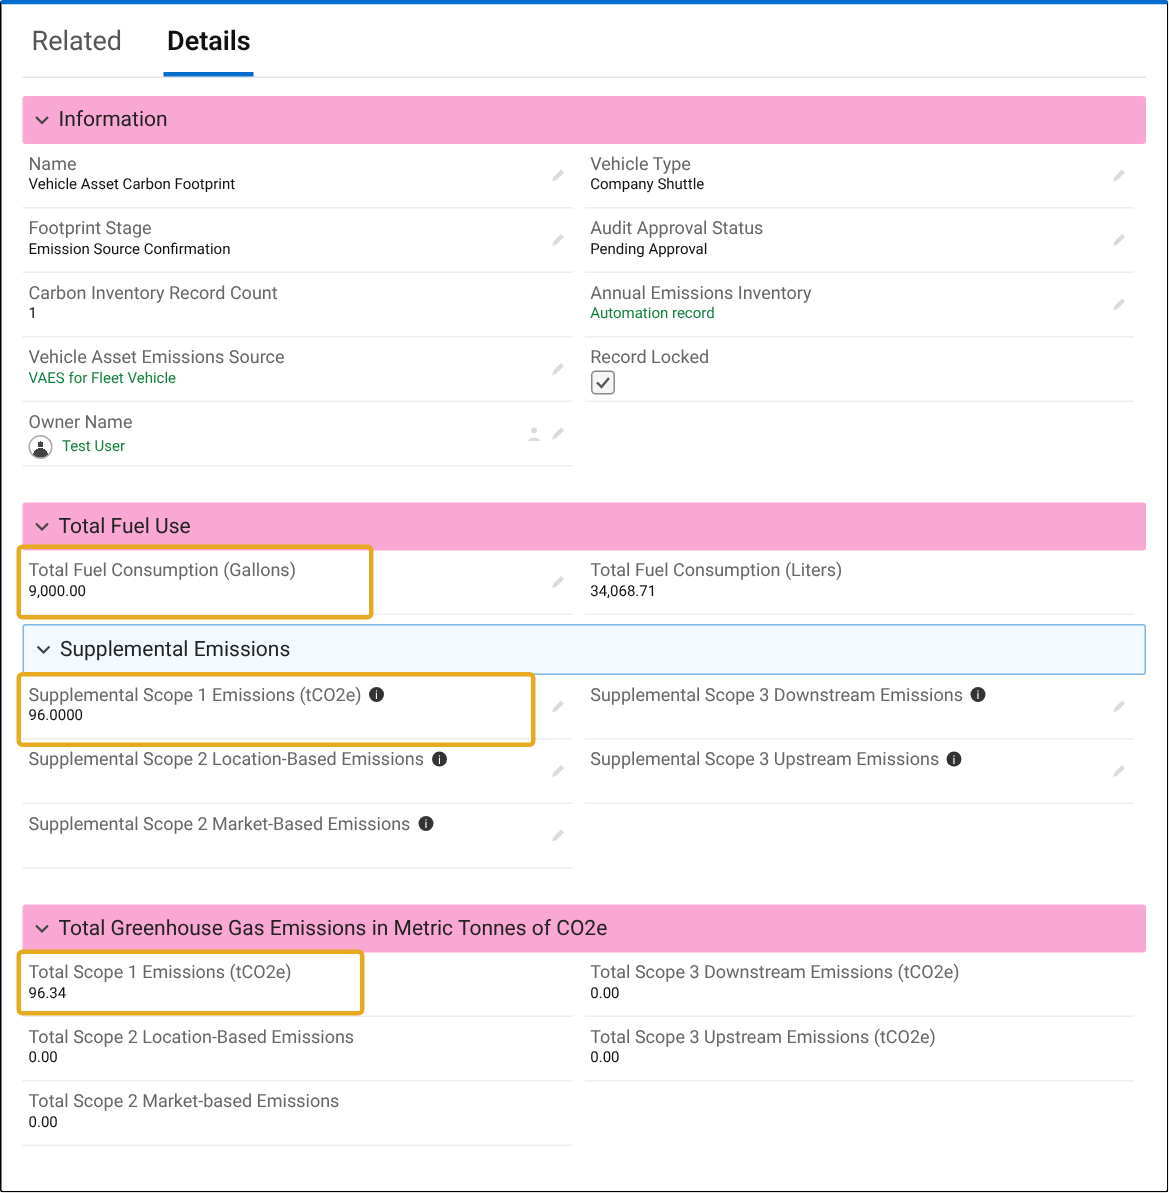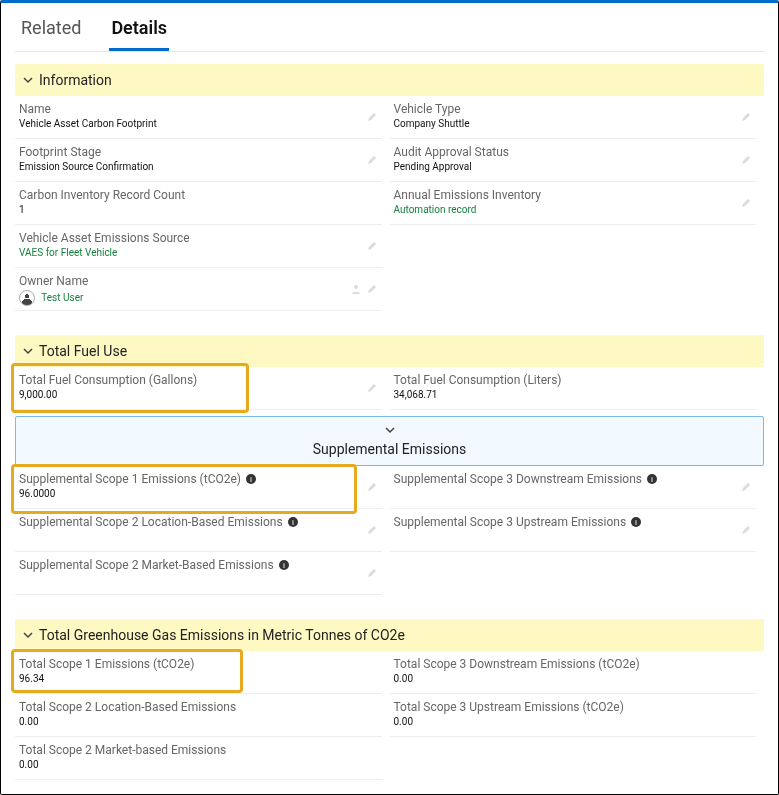--- a/index.html
+++ b/index.html
@@ -5,23 +5,23 @@
   * { box-sizing: border-box; margin: 0; padding: 0; }
   html, body { font-family: -apple-system, BlinkMacSystemFont, "Segoe UI", Roboto, Helvetica, Arial, sans-serif; font-size: 13px; color: #222; background:#fff; }
   .frame {
     width: 779px; min-height: 795px; border: 1px solid #000; border-top: 3px solid #006dcc; border-radius: 2px; position: relative; background:#fff;
   }
   .content { padding: 0 14px 12px 14px; }
   .tabs { display: flex; gap: 26px; border-bottom: 1px solid #e5e5e5; padding: 10px 4px 0 4px; }
   .tab { padding: 4px 2px 10px 2px; font-size: 18px; color: #555; cursor: pointer; }
   .tab.active { color: #111; font-weight: 600; border-bottom: 3px solid #006dcc; }
   .section-header {
-    background: #fef9c3; padding: 8px 8px; font-size: 14px; display: flex; align-items: center; gap: 6px; border-radius: 2px;
-  }
-  .section-header.selected { border: 1px solid #7db7e8; background: #f2f9ff; flex-direction: column; }
+    background: #f9a8d4; padding: 8px 8px; font-size: 14px; display: flex; align-items: center; gap: 6px; border-radius: 2px;
+  }
+  .section-header.selected { border: 1px solid #7db7e8; background: #f2f9ff; }
   .section-spacer { height: 12px; }
   .chev { width: 10px; height: 10px; display:inline-block; }
   .row2 { display: flex; }
   .col { flex: 1; min-width: 0; padding-right: 8px; }
   .field { position: relative; padding: 6px 4px 4px 4px; border-bottom: 1px solid #eee; }
   .field-label { font-size: 12px; color: #666; display: flex; align-items:center; gap:4px; }
   .field-value { font-size: 10px; color: #111; padding-top: 2px; min-height: 18px; }
   .link { color: #15803d; cursor: pointer; }
   .pencil {
     position: absolute; right: 4px; top: 50%; transform: translateY(-50%); width: 12px; height: 12px; opacity: .35;
@@ -134,20 +134,30 @@
         </div>
         <div class="field">
           <div class="field-label">Annual Emissions Inventory</div>
           <div class="field-value link">Automation record</div>
           <span class="pencil">
               <svg viewBox="0 0 12 12">
                 <path d="M2 10 L3 7 L8 2 L10 4 L5 9 Z" fill="#999"></path>
               </svg>
             </span>
         </div>
+        <div class="field">
+          <div class="field-label">Record Locked</div>
+          <div class="field-value">
+            <div class="lockcheck">
+                <svg width="10" height="10" viewBox="0 0 10 10">
+                  <path d="M1 5 L4 8 L9 2" fill="none" stroke="#555" stroke-width="1.6"></path>
+                </svg>
+              </div>
+          </div>
+        </div>
       </div>
     </div>
 
     <div class="section-spacer"></div>
 
 
     <div class="section-spacer"></div>
 
     <div class="section-header">
       <span class="chev">

